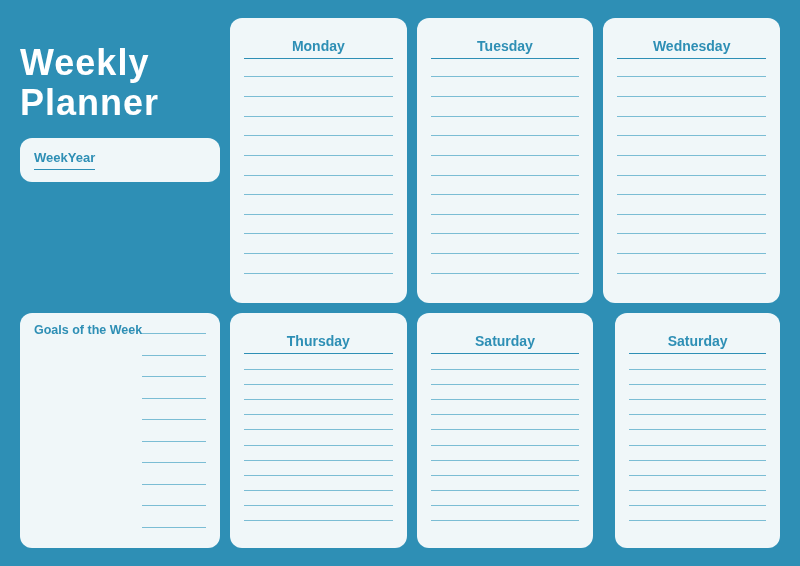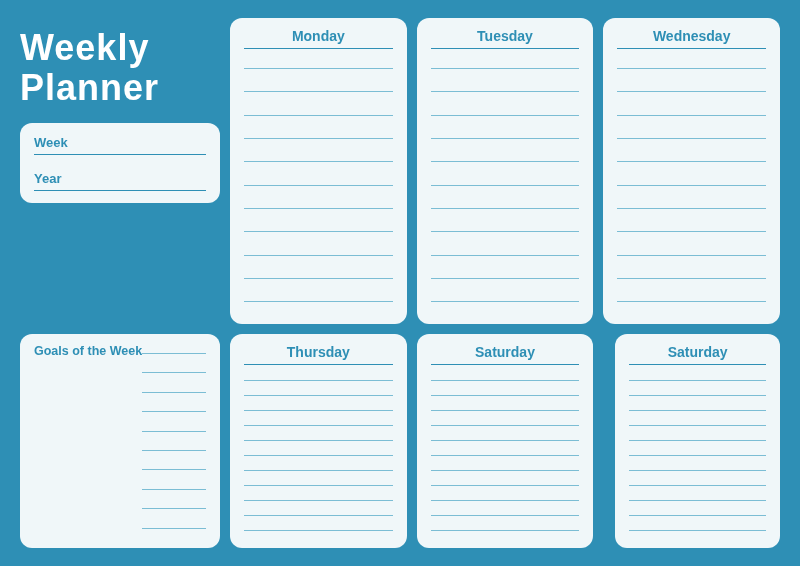--- a/index.html
+++ b/index.html
@@ -34,29 +34,29 @@
     }
 
     .title-text {
       color: white;
       font-size: 36px;
       font-weight: bold;
       line-height: 1.1;
       font-family: 'Comic Sans MS', cursive, sans-serif;
       letter-spacing: 1px;
       margin-bottom: 16px;
+      margin-top: 15px;
     }
 
     .week-year-box {
       background: #f0f7f9;
       border-radius: 12px;
       padding: 12px 14px;
       display: flex;
-      flex-direction: column;
-      gap: 16px;
+      flex-direction: row;
     }
 
     .week-label, .year-label {
       font-size: 13px;
       color: #2e8fb5;
       font-weight: bold;
     }
 
     .week-line, .year-line {
       border-bottom: 1.5px solid #2e8fb5;
@@ -85,21 +85,21 @@
     .goals-lines {
       flex: 1;
       display: flex;
       flex-direction: column;
       justify-content: space-around;
     }
 
     .day-box {
       background: #f0f7f9;
       border-radius: 12px;
-      padding: 10px 14px;
+      padding: 20px 14px;
       display: flex;
       flex-direction: column;
     }
 
     .day-title {
       font-size: 14px;
       color: #2e8fb5;
       font-weight: bold;
       text-align: center;
       margin-bottom: 8px;

